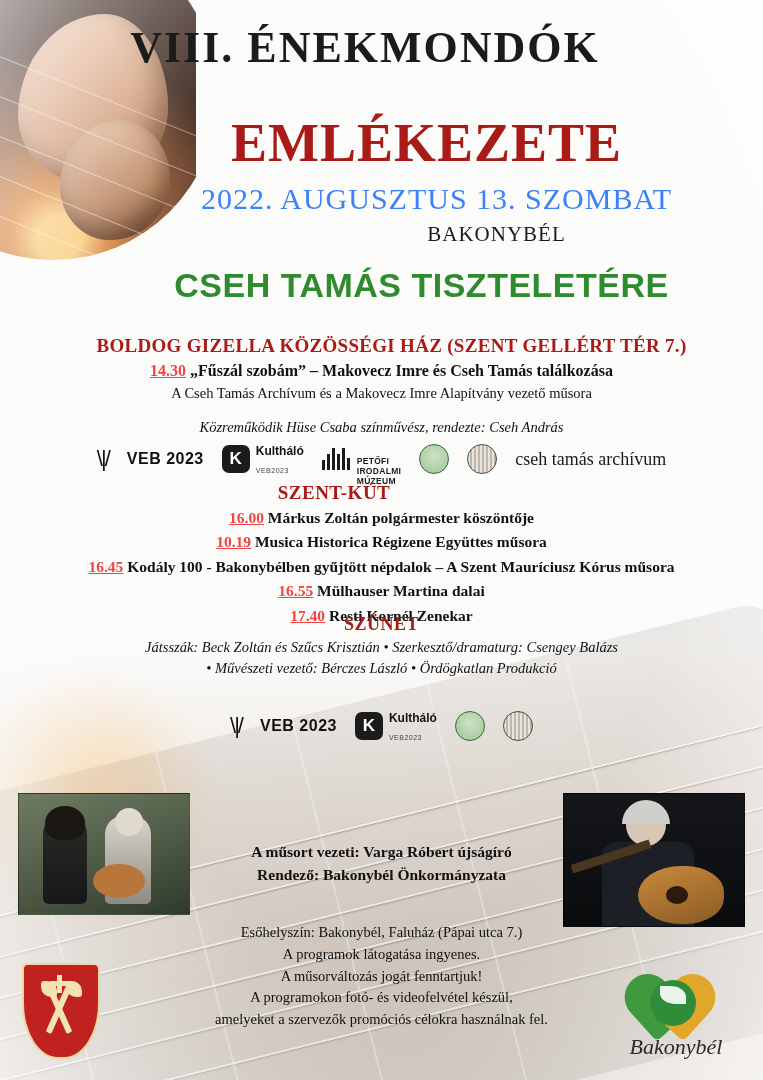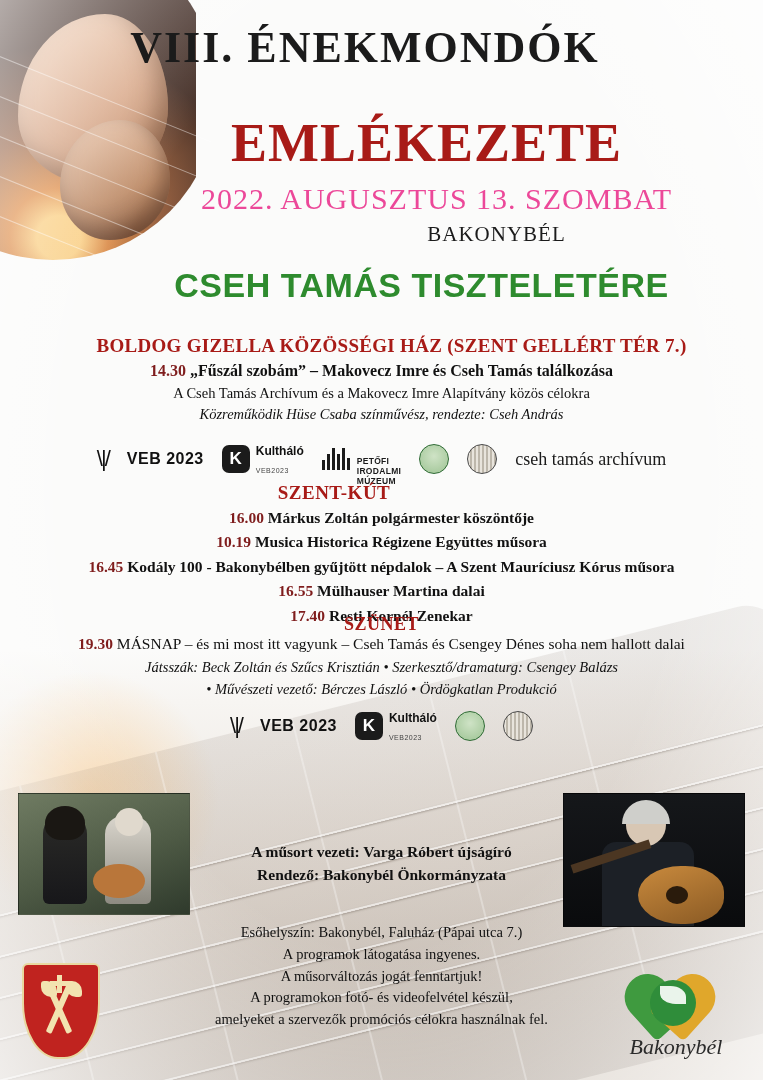--- a/index.html
+++ b/index.html
@@ -83,44 +83,44 @@
     padding-left:60px;
   }
   .title2 {
     position:absolute; top:112px; left:0; width:763px; text-align:center;
     font-family:"Liberation Serif", serif; font-weight:bold;
     font-size:54px; letter-spacing:1px; color:#a81b17;
     padding-left:90px;
   }
   .subdate {
     position:absolute; top:182px; left:0; width:763px; text-align:center;
-    font-size:30px; letter-spacing:1px; color:#ec4899; padding-left:110px;
+    font-size:30px; letter-spacing:1px; color:#3b82f6; padding-left:110px;
   }
   .subplace {
     position:absolute; top:222px; left:0; width:763px; text-align:center;
     font-size:21px; letter-spacing:1px; color:#1b1b1b; padding-left:230px;
   }
   .honor {
     position:absolute; top:266px; left:0; width:763px; text-align:center;
     font-family:"Liberation Sans", sans-serif; font-weight:bold;
     font-size:34px; letter-spacing:0.5px; color:#2e8b2e; padding-left:80px;
   }
 
   .venue {
     position:absolute; top:335px; left:10px; width:763px; text-align:center;
     font-weight:bold; font-size:19px; color:#a81b17; letter-spacing:.3px;
   }
   .line { text-align:center; font-size:15.5px; line-height:1.32; }
-  .time { color:#7f1d1d; font-weight:bold; }
+  .time { color:#ef4444; font-weight:bold;text-decoration:underline; }
   .b { font-weight:bold; }
 
   .blk1 { position:absolute; top:360px; left:0; width:763px; }
   .blk1 .l1 { font-size:16px; font-weight:bold; }
   .blk1 .l2 { font-size:14.5px; margin-top:3px; }
-  .blk1 .l3 { font-size:14.5px; font-style:italic; margin-top:2px; }
+  .blk1 .l3 { font-size:14.5px; font-style:italic; margin-top:15px; }
 
   
   .sponsors { position:absolute; left:0; width:763px; display:flex; align-items:center; justify-content:center; gap:18px; }
   .sp1 { top:432px; }
   .sp2 { top:708px; }
   .veb-mark { font-size:22px; color:#111; letter-spacing:-2px; font-family:"Liberation Sans",sans-serif; }
   .veb-txt { font-family:"Liberation Sans",sans-serif; font-weight:bold; font-size:16px; color:#111; letter-spacing:.5px; }
   .kult { display:flex; align-items:center; gap:6px; }
   .kult .kbox { width:28px; height:28px; border-radius:7px; background:#1b1b1b; color:#fff;
       font-family:"Liberation Sans",sans-serif; font-weight:bold; font-size:17px; display:flex; align-items:center; justify-content:center; }
@@ -262,21 +262,21 @@
   <div class="subplace">BAKONYBÉL</div>
   <div class="honor">CSEH TAMÁS TISZTELETÉRE</div>
 
   <div class="venue">BOLDOG GIZELLA KÖZÖSSÉGI HÁZ (SZENT GELLÉRT TÉR 7.)</div>
 
   <div class="blk1">
     <div class="line l1">
       <span class="time">14.30</span>
       <span>„Fűszál szobám” – Makovecz Imre és Cseh Tamás találkozása</span>
     </div>
-    <div class="line l2">A Cseh Tamás Archívum és a Makovecz Imre Alapítvány közös célokra</div>
+    <div class="line l2">A Cseh Tamás Archívum és a Makovecz Imre Alapítvány vezető műsora</div>
     <div class="line l3">Közreműködik Hüse Csaba színművész, rendezte: Cseh András</div>
   </div>
 
   <div class="sponsors sp1">
     <span class="veb-mark">\|/</span>
     <span class="veb-txt">VEB 2023</span>
     <span class="kult">
       <span class="kbox">K</span>
       <span>
         <span class="ktxt">Kultháló</span><br>
@@ -324,24 +324,20 @@
     </div>
     <div class="line">
       <span class="time">17.40</span>
       <span class="b">Resti Kornél Zenekar</span>
     </div>
   </div>
 
   <div class="szunet">SZÜNET</div>
 
   <div class="blk3">
-    <div class="line l1">
-      <span class="time">19.30</span>
-      <span>MÁSNAP – és mi most itt vagyunk – Cseh Tamás és Csengey Dénes soha nem hallott dalai</span>
-    </div>
     <div class="line l2">Játsszák: Beck Zoltán és Szűcs Krisztián • Szerkesztő/dramaturg: Csengey Balázs</div>
     <div class="line l3">• Művészeti vezető: Bérczes László • Ördögkatlan Produkció</div>
   </div>
 
   <div class="sponsors sp2">
     <span class="veb-mark">\|/</span>
     <span class="veb-txt">VEB 2023</span>
     <span class="kult">
       <span class="kbox">K</span>
       <span>

